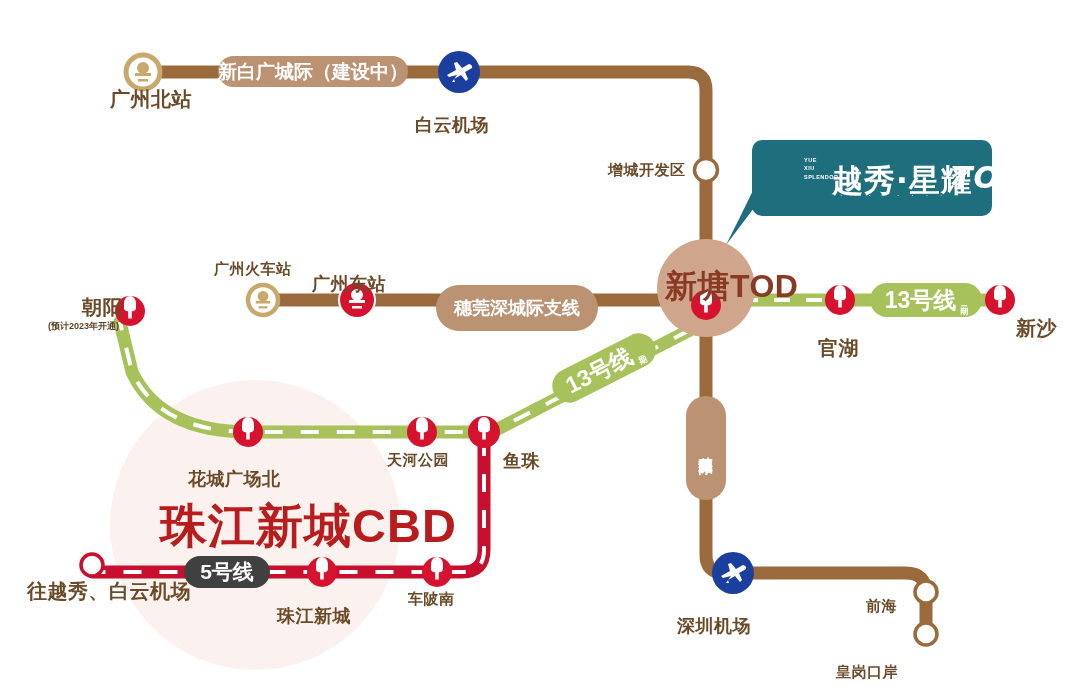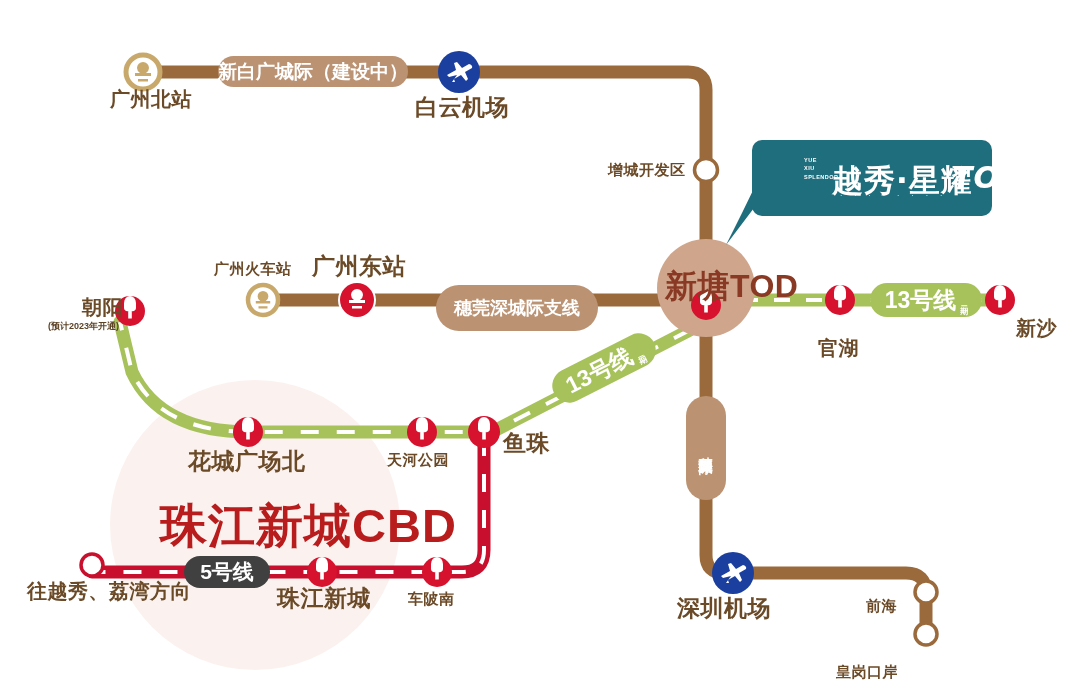--- a/index.html
+++ b/index.html
@@ -16,21 +16,21 @@
   #map-svg{position:absolute;left:0;top:0;width:1080px;height:695px;}
 
   .lbl{
     position:absolute;
     font-weight:bold;
     white-space:nowrap;
     line-height:1;
     letter-spacing:0.5px;
   }
   .lbl.brown{color:#6b4a28;}
-  .big{font-size:23px;}
+  .big{font-size:18px;margin-top:20px;}
   .mid{font-size:20px;}
   .sml{font-size:15px;}
   .tiny{font-size:9px;font-weight:bold;color:#5d4326;letter-spacing:0;}
 
   .cbd-text{
     position:absolute;
     font-size:47px;
     font-weight:bold;
     color:#b91c1c;
     letter-spacing:1px;
@@ -323,21 +323,21 @@
 
   <div class="lbl brown mid" style="left:82px;top:297px;">朝阳</div>
   <div class="tiny" style="position:absolute;left:48px;top:320px;">(预计2023年开通)</div>
 
   <div class="lbl brown big" style="left:188px;top:450px;">花城广场北</div>
 
   <div class="lbl brown sml" style="left:387px;top:452px;">天河公园</div>
 
   <div class="lbl brown big" style="left:503px;top:432px;">鱼珠</div>
 
-  <div class="lbl brown mid" style="left:27px;top:581px;">往越秀、荔湾方向</div>
+  <div class="lbl brown mid" style="left:27px;top:581px;">往越秀、白云机场</div>
 
   <div class="lbl brown big" style="left:277px;top:587px;">珠江新城</div>
 
   <div class="lbl brown sml" style="left:408px;top:591px;">车陂南</div>
 
   <div class="lbl brown big" style="left:677px;top:597px;">深圳机场</div>
 
   <div class="lbl brown sml" style="left:866px;top:598px;">前海</div>
 
   <div class="lbl brown sml" style="left:836px;top:628px;margin-top:36px;">皇岗口岸</div>

